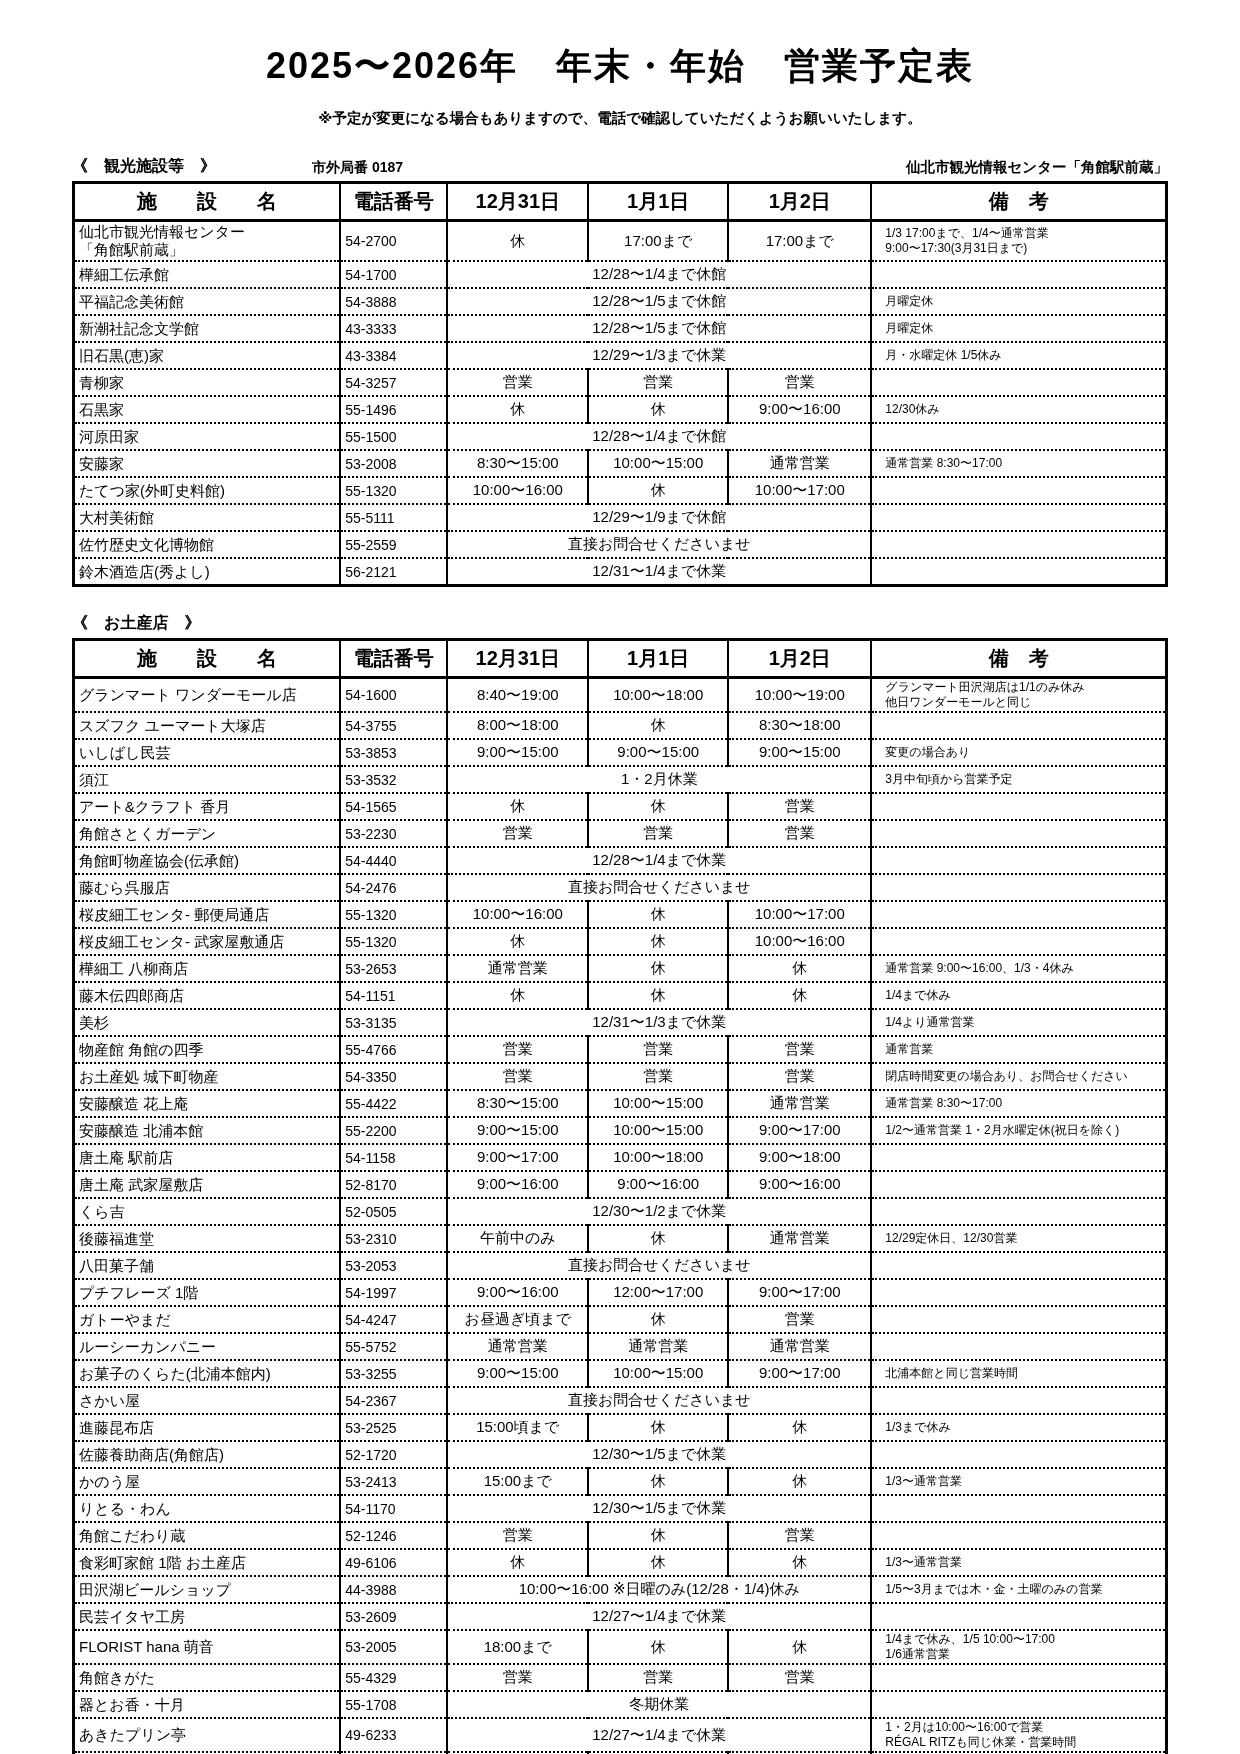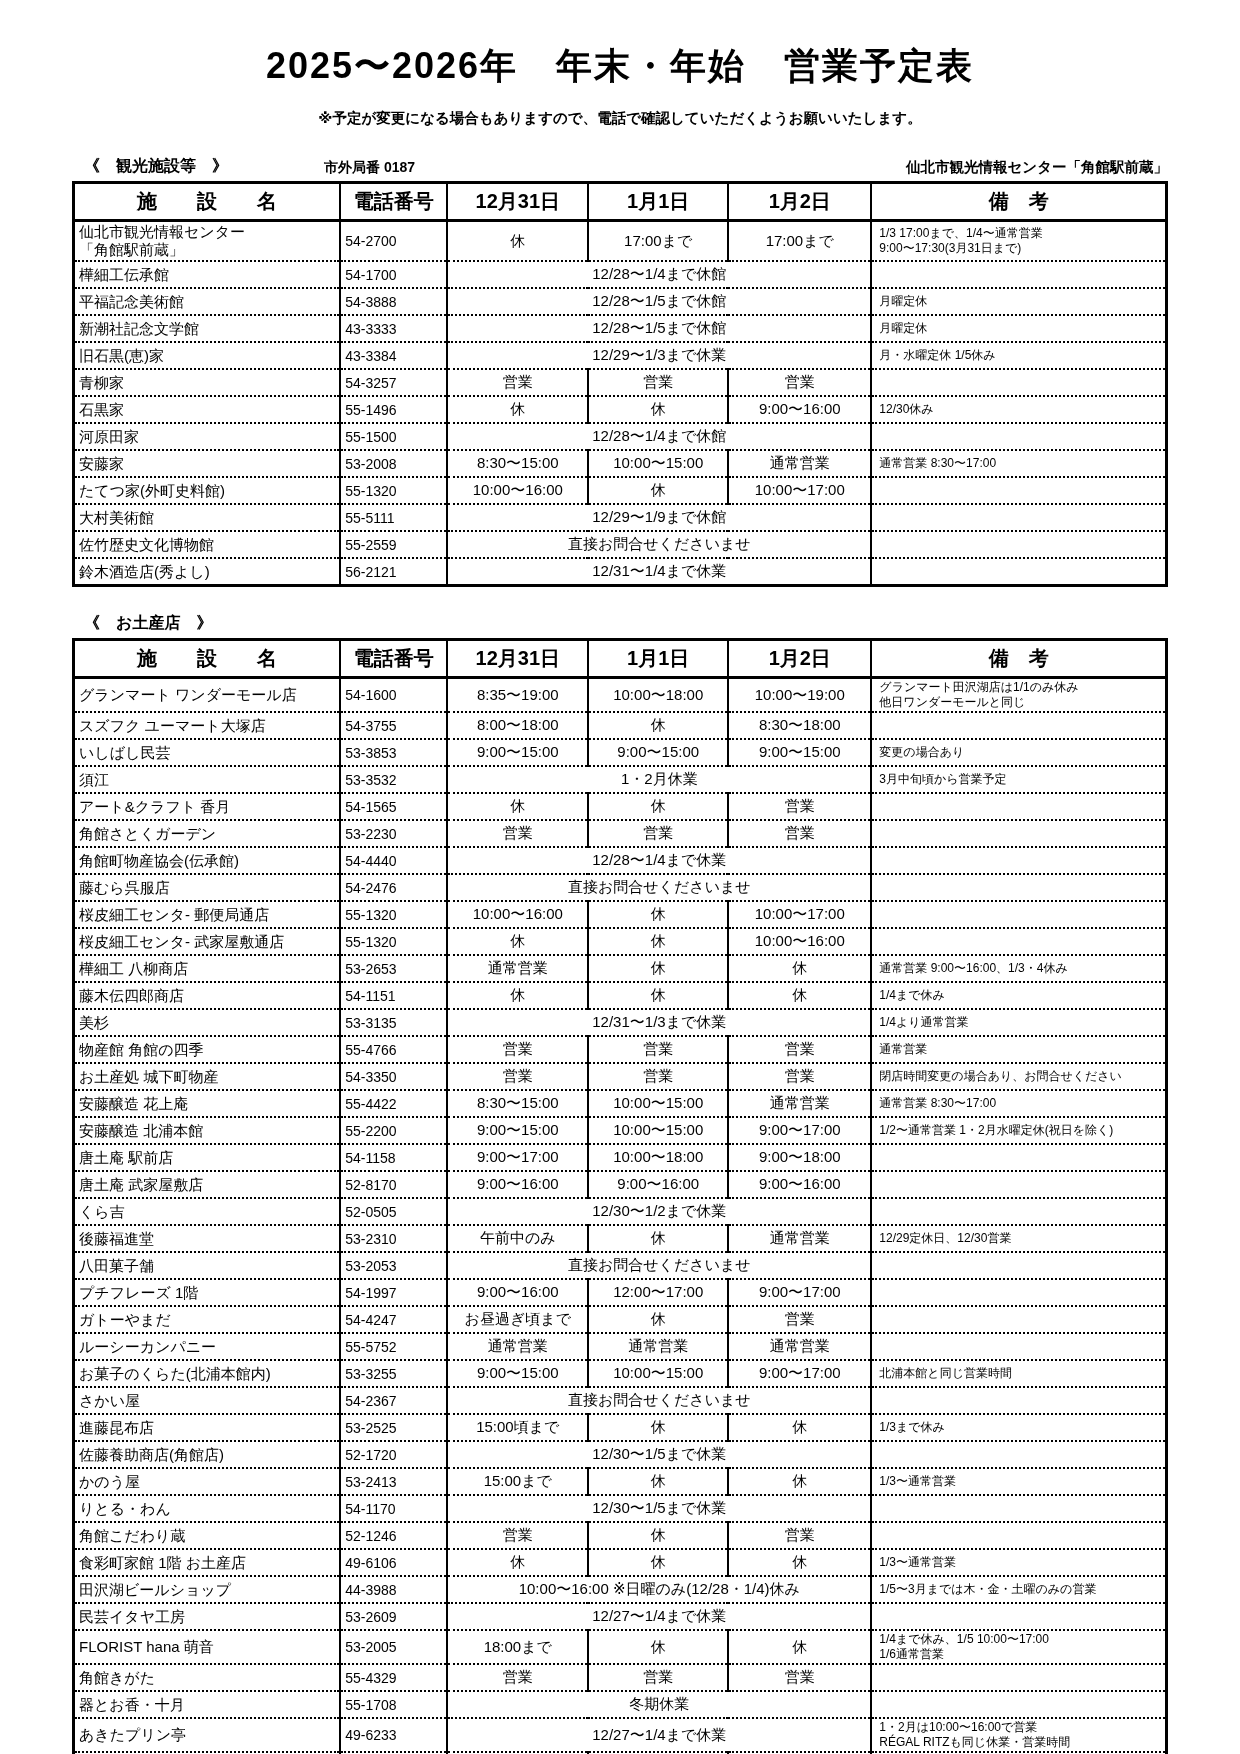--- a/index.html
+++ b/index.html
@@ -1,37 +1,37 @@
 <!DOCTYPE html>
 <html lang="ja"><head>
 <meta charset="utf-8">
 <style>
   html,body{margin:0;padding:0;background:#fff;color:#000;}
   body{width:1240px;height:1754px;overflow:hidden;
        font-family:"Liberation Sans","DejaVu Sans",sans-serif;}
   .page{padding:28px 72px 0 72px;}
   .title{ text-align:center; font-size:36px; font-weight:bold; letter-spacing:2px; margin:14px 0 18px 0;}
   .note{ text-align:center; font-size:14.5px; font-weight:bold; margin-bottom:28px;}
-  .section-head{ display:flex; align-items:flex-end; font-weight:bold; margin:0 0 4px 12px;}
+  .section-head{ display:flex; align-items:flex-end; font-weight:bold; margin:0 0 4px 0;}
   .section-label{ font-size:16px; width:240px;}
   .area-code{ font-size:14px; width:260px;}
   .right-note{ font-size:14.5px; margin-left:auto; text-align:right;}
   table{ border-collapse:collapse; width:100%; table-layout:fixed; border:3px solid #000; margin-bottom:26px;}
   col.c-name{width:24.4%;} col.c-phone{width:9.8%;}
   col.c-d1{width:12.9%;} col.c-d2{width:12.8%;} col.c-d3{width:13.1%;}
   col.c-rem{width:27%;}
   th{ font-size:20px; font-weight:bold; padding:4px 2px; border-bottom:3px solid #000; text-align:center;}
   th,td{ border-left:2px solid #000; vertical-align:middle;}
   th:first-child,td:first-child{border-left:none;}
   tbody td{ border-top:2px dotted #000; height:23px; padding:1px 4px;}
   td.name{ font-size:15px; text-align:left; white-space:pre-line; line-height:1.2;}
   td.phone{ font-size:14px; text-align:left;}
   td.phone.small{ font-size:11px;}
   td.date,td.span3{ font-size:15px; text-align:center;}
-  td.remark{ font-size:12px; text-align:left; white-space:pre-line; line-height:1.25; padding-left:7px;}
+  td.remark{ font-size:12px; text-align:left; white-space:pre-line; line-height:1.25; padding-left:13px;}
 </style>
 </head>
 <body>
 
 <div class="page">
   <div class="title">2025〜2026年　年末・年始　営業予定表</div>
   <div class="note">※予定が変更になる場合もありますので、電話で確認していただくようお願いいたします。</div>
 
   <div class="section-head">
     <span class="section-label">《　観光施設等　》</span>
@@ -170,21 +170,21 @@
           <th>12月31日</th>
           <th>1月1日</th>
           <th>1月2日</th>
           <th>備　考</th>
         </tr>
       </thead>
     <tbody>
         <tr>
           <td class="name">グランマート ワンダーモール店</td>
           <td class="phone">54-1600</td>
-          <td class="date">8:35〜19:00</td>
+          <td class="date">8:40〜19:00</td>
           <td class="date">10:00〜18:00</td>
           <td class="date">10:00〜19:00</td>
           <td class="remark">グランマート田沢湖店は1/1のみ休み
 他日ワンダーモールと同じ</td>
         </tr>
         <tr>
           <td class="name">スズフク  ユーマート大塚店</td>
           <td class="phone">54-3755</td>
           <td class="date">8:00〜18:00</td>
           <td class="date">休</td>

